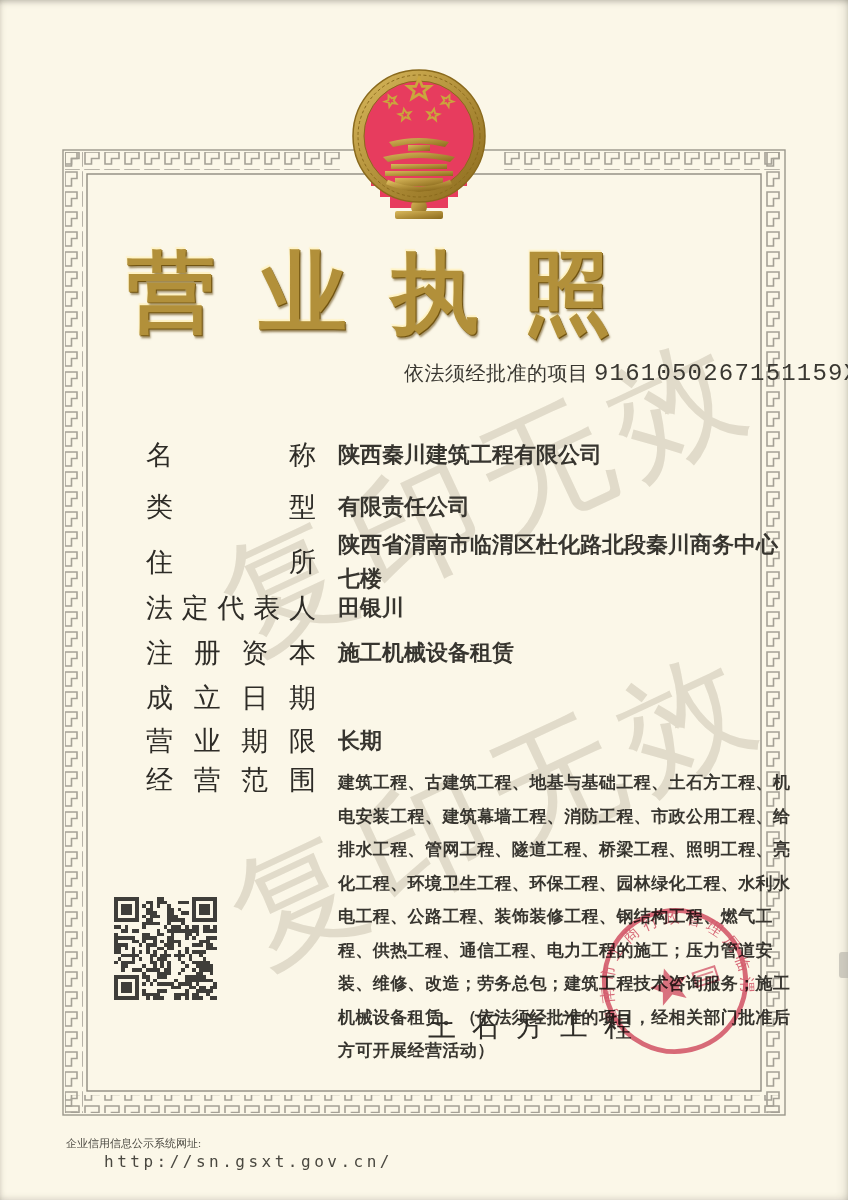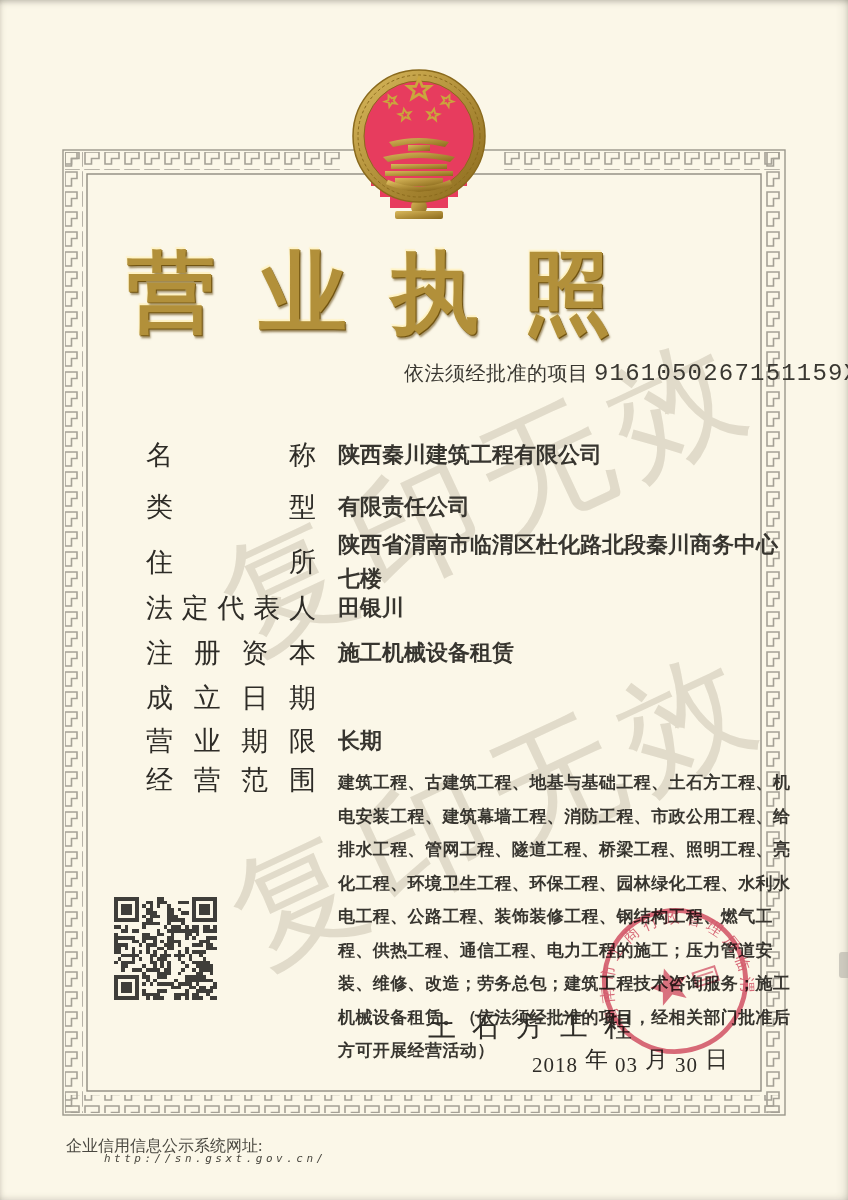--- a/index.html
+++ b/index.html
@@ -35,23 +35,23 @@
   .registrar{position:absolute;left:428px;top:1008px;font-size:28px;letter-spacing:16px;color:#2e2c27;white-space:nowrap;}
   .issue-date{position:absolute;left:530px;top:1044px;color:#2e2c27;white-space:nowrap;font-size:23px;}
   .issue-date .num{font-size:21px;position:relative;top:5px;letter-spacing:1px;margin:0 2px;}
   .issue-date .unit{margin:0 5px;}
   
   .qr{position:absolute;left:114px;top:897px;width:103px;height:103px;}
   
   .seal{position:absolute;left:594px;top:900px;width:162px;height:162px;mix-blend-mode:multiply;
         opacity:.88;filter:blur(.3px);}
   
-  .f-left{position:absolute;left:66px;top:1136px;font-size:16px;color:#4a4840;}
-  .f-url{position:absolute;left:104px;top:1152px;font-size:11px;color:#4a4840;
-         font-family:"DejaVu Sans Mono",monospace;letter-spacing:3.5px;font-style:italic;}
+  .f-left{position:absolute;left:66px;top:1136px;font-size:11px;color:#4a4840;}
+  .f-url{position:absolute;left:104px;top:1152px;font-size:16px;color:#4a4840;
+         font-family:"DejaVu Sans Mono",monospace;letter-spacing:3.5px;}
   .f-right{position:absolute;right:50px;top:1132px;font-size:17.5px;color:#33312b;letter-spacing:.5px;}
   .edge-mark{position:absolute;right:0;top:952px;width:9px;height:26px;background:#b7b4ab;opacity:.65;border-radius:3px 0 0 3px;}
 </style>
 </head>
 <body>
 
 <div class="page">
 
   <div class="wm wm1">复印无效</div>
   <div class="wm wm2">复印无效</div>
@@ -183,23 +183,20 @@
           <i>经</i>
           <i>营</i>
           <i>范</i>
           <i>围</i>
         </span>
       <span class="fvalue scope">建筑工程、古建筑工程、地基与基础工程、土石方工程、机电安装工程、建筑幕墙工程、消防工程、市政公用工程、给排水工程、管网工程、隧道工程、桥梁工程、照明工程、亮化工程、环境卫生工程、环保工程、园林绿化工程、水利水电工程、公路工程、装饰装修工程、钢结构工程、燃气工程、供热工程、通信工程、电力工程的施工；压力管道安装、维修、改造；劳务总包；建筑工程技术咨询服务；施工机械设备租赁。（依法须经批准的项目，经相关部门批准后方可开展经营活动）</span>
     </div>
   </div>
 
   <div class="registrar">土石方工程</div>
-  <div class="issue-date">
-    <span class="num">2018</span><span class="unit">年</span><span class="num">03</span><span class="unit">月</span><span class="num">30</span><span class="unit">日</span>
-  </div>
 
   <div class="qr">
     <svg id="qr-svg" viewBox="0 0 29 29" width="103" height="103" fill="#3f3e3a" shape-rendering="crispEdges">
         <rect x="12" y="0" width="1" height="1"></rect>
         <rect x="13" y="0" width="1" height="1"></rect>
         <rect x="9" y="1" width="1" height="1"></rect>
         <rect x="10" y="1" width="1" height="1"></rect>
         <rect x="12" y="1" width="1" height="1"></rect>
         <rect x="13" y="1" width="1" height="1"></rect>
         <rect x="14" y="1" width="1" height="1"></rect>

